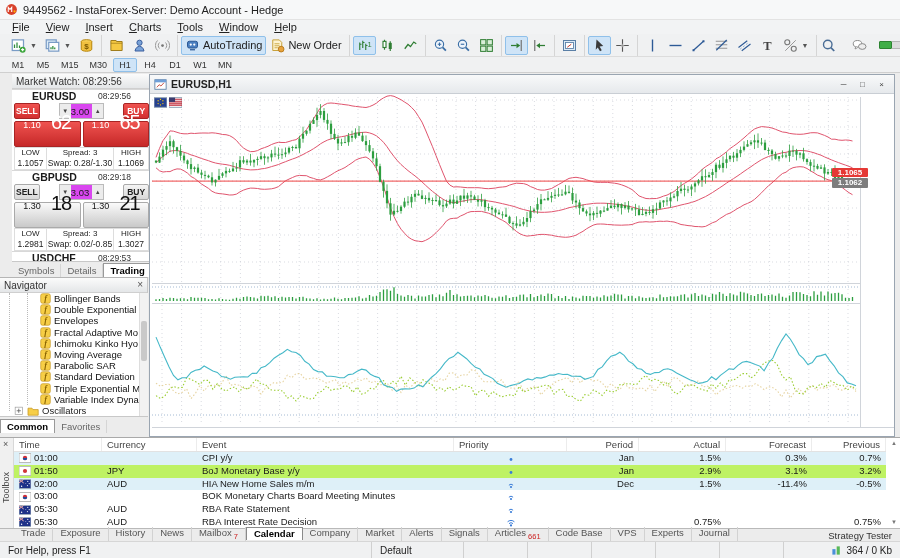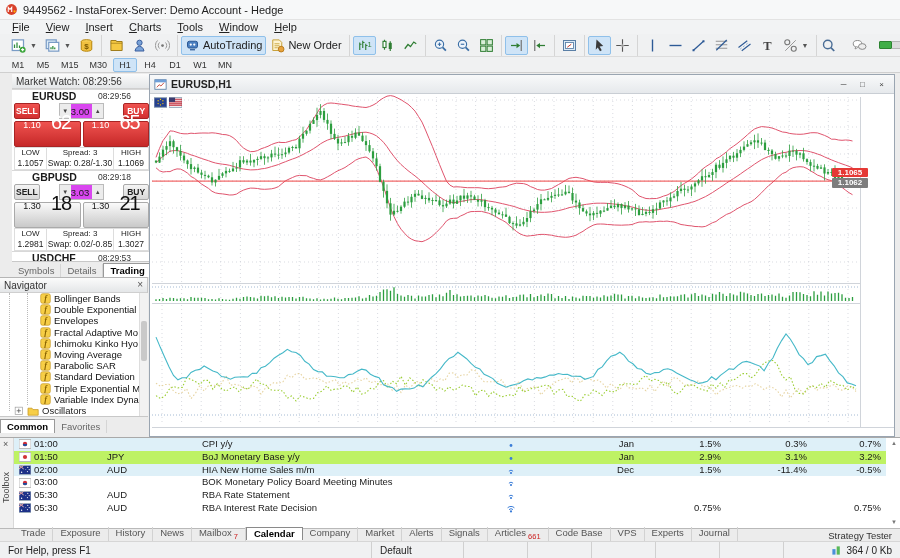--- a/index.html
+++ b/index.html
@@ -900,20 +900,30 @@
       <div class="tag bid">1.1062</div>
     </div>
   </div>
 
   <div id="toolbox" class="abs">
     <div id="tb-strip">
       <span class="x">×</span>
       <span class="vlabel">Toolbox</span>
     </div>
     <div id="cal">
+      <div id="cal-head" class="cal-grid">
+          <div>Time</div>
+          <div>Currency</div>
+          <div>Event</div>
+          <div>Priority</div>
+          <div class="r">Period</div>
+          <div class="r">Actual</div>
+          <div class="r">Forecast</div>
+          <div class="r">Previous</div>
+        </div>
       <div id="cal-rows">
           <div class="cal-grid cal-row bg-blue">
             <div class="timecell">
               <span class="icon">
                 <svg width="12" height="12" viewBox="0 0 12 12">
                   <rect y="1.5" width="12" height="9" fill="#fff" stroke="#bbb"></rect>
                   <circle cx="6" cy="6" r="2.2" fill="#cd2e3a"></circle>
                   <path d="M3.8 6a2.2 2.2 0 004.4 0z" fill="#1e4e9e"></path>
                 </svg>
               </span>
@@ -989,21 +999,21 @@
               <span class="icon">
                 <svg width="12" height="12" viewBox="0 0 12 12">
                   <rect y="1.5" width="12" height="9" fill="#fff" stroke="#bbb"></rect>
                   <circle cx="6" cy="6" r="2.2" fill="#cd2e3a"></circle>
                   <path d="M3.8 6a2.2 2.2 0 004.4 0z" fill="#1e4e9e"></path>
                 </svg>
               </span>
               <span>03:00</span>
             </div>
             <div></div>
-            <div>BOK Monetary Policy Board Meeting Minutes</div>
+            <div>BOK Monetary Charts Board Meeting Minutes</div>
             <div class="c"><span class="icon">
                 <svg width="12" height="12" viewBox="0 0 12 12">
                   <circle cx="6" cy="9" r="1.1" fill="#3b7dd8"></circle>
                   <path d="M3.9 7.2a3 3 0 014.2 0" fill="none" stroke="#3b7dd8" stroke-width="1"></path>
                 </svg>
               </span></div>
             <div class="r"></div>
             <div class="r"></div>
             <div class="r"></div>
             <div class="r"></div>

